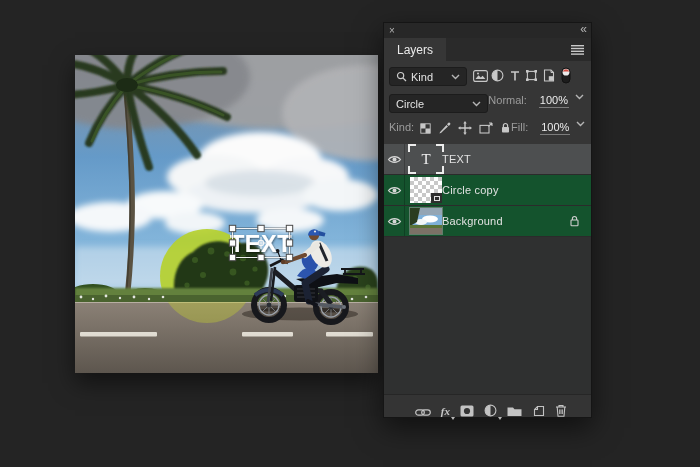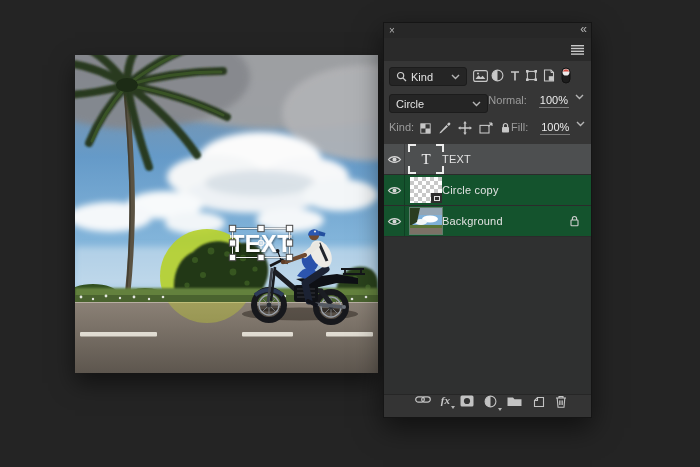--- a/index.html
+++ b/index.html
@@ -57,21 +57,21 @@
     background-size:8px 8px;background-position:0 0,4px 4px}
   .badge{position:absolute;right:0;bottom:0;width:11px;height:10px;background:#2d2d2d;
          display:flex;align-items:center;justify-content:center}
   .badge i{display:block;width:6px;height:5px;border:1px solid #e0e0e0}
   .imgthumb{outline:1px solid rgba(160,160,160,.55)}
   .lname{color:#e2e2e2;letter-spacing:.2px}
   .rowlock{margin-left:auto;margin-right:11px;line-height:0}
 
   .emptyarea{flex:1;background:#2f3030}
   .pfoot{height:23px;flex:none;background:#343434;border-top:1px solid #262626;
-         display:flex;align-items:flex-start;justify-content:flex-end;gap:10px;padding-right:24px}
+         display:flex;align-items:flex-end;justify-content:flex-end;gap:10px;padding-right:24px}
   .fbtn{position:relative;display:flex;align-items:center;line-height:0}
   .fx{font:italic bold 11px "Liberation Serif",serif;color:#c9c9c9;line-height:11px}
   .caret{position:absolute;right:-5px;bottom:-3px;width:0;height:0;
          border-left:2.5px solid transparent;border-right:2.5px solid transparent;border-top:3.5px solid #b5b5b5}
 </style>
 </head>
 <body>
 
 <div class="stage">
 
@@ -270,20 +270,21 @@
   </div>
 
   <div class="panel">
 
     <div class="phead">
       <span class="pclose">×</span>
       <span class="pcollapse">«</span>
     </div>
 
     <div class="ptabs">
+      <div class="tab">Layers</div>
       <div class="pmenu">
         <svg width="14" height="10">
             <g fill="#c9c9c9">
           <rect y="0" width="13" height="1.4"></rect>
               <rect y="2.8" width="13" height="1.4"></rect>
           <rect y="5.6" width="13" height="1.4"></rect>
               <rect y="8.4" width="13" height="1.4"></rect>
         </g>
           </svg>
       </div>

